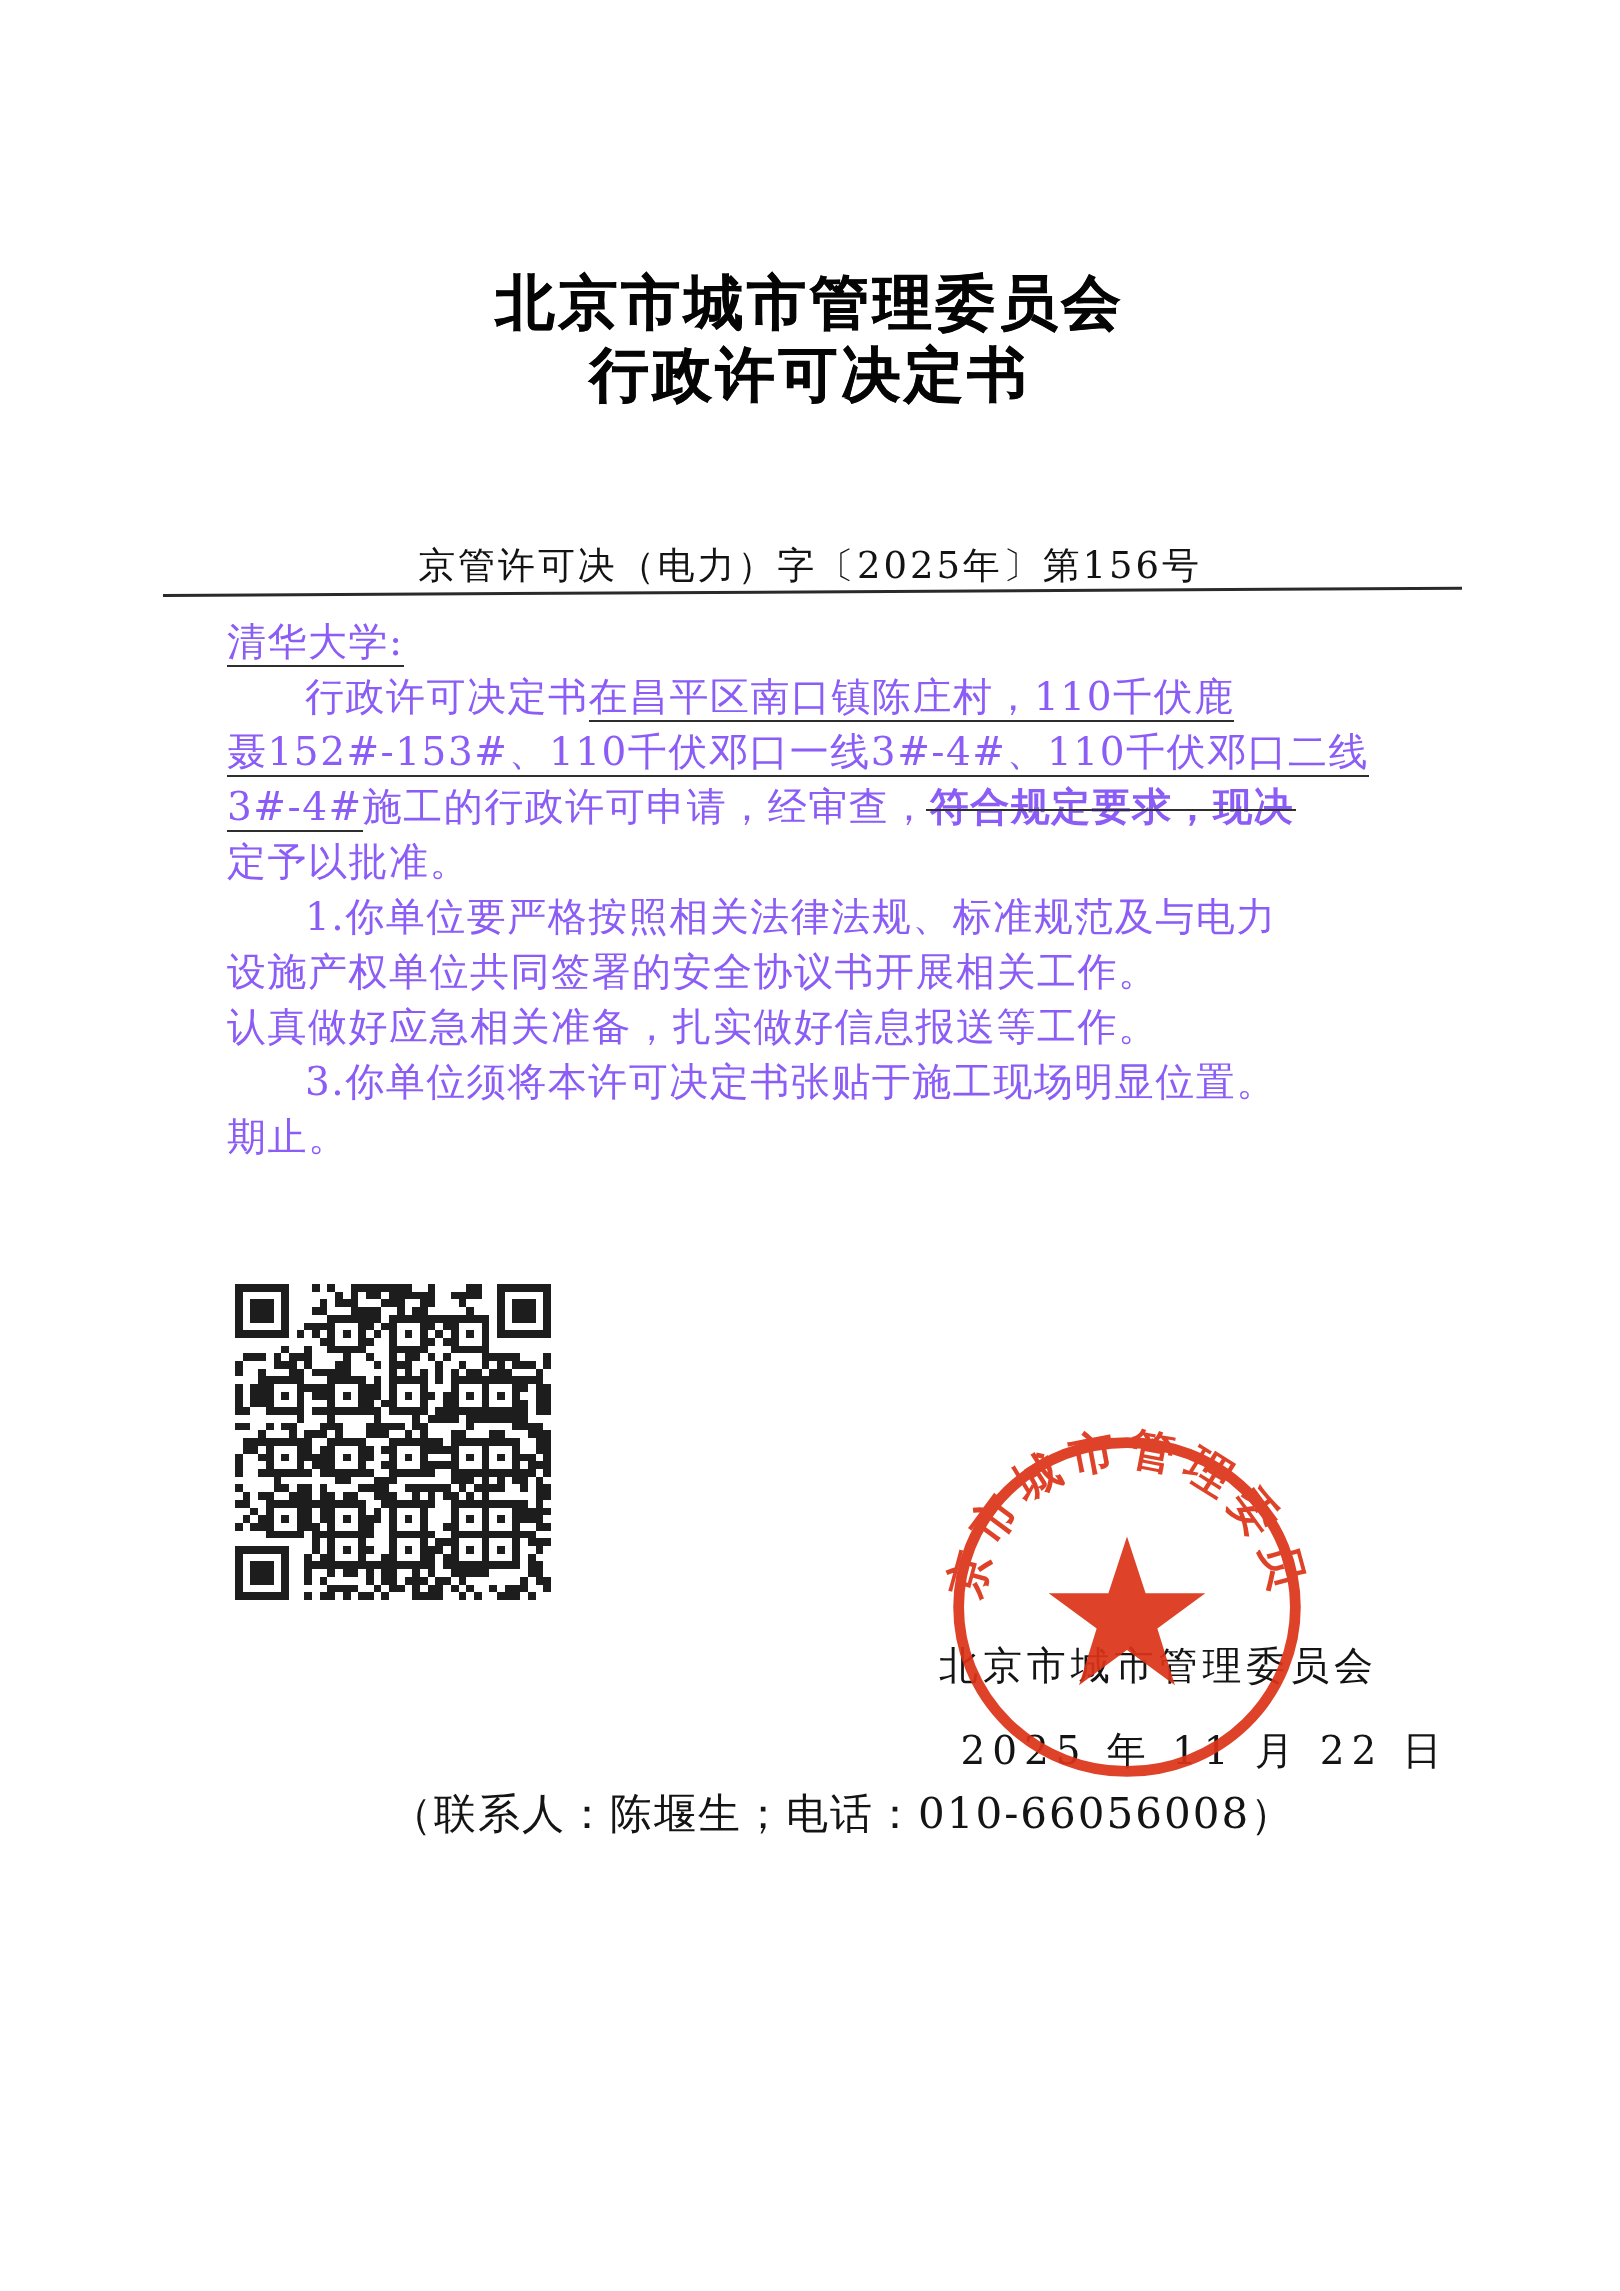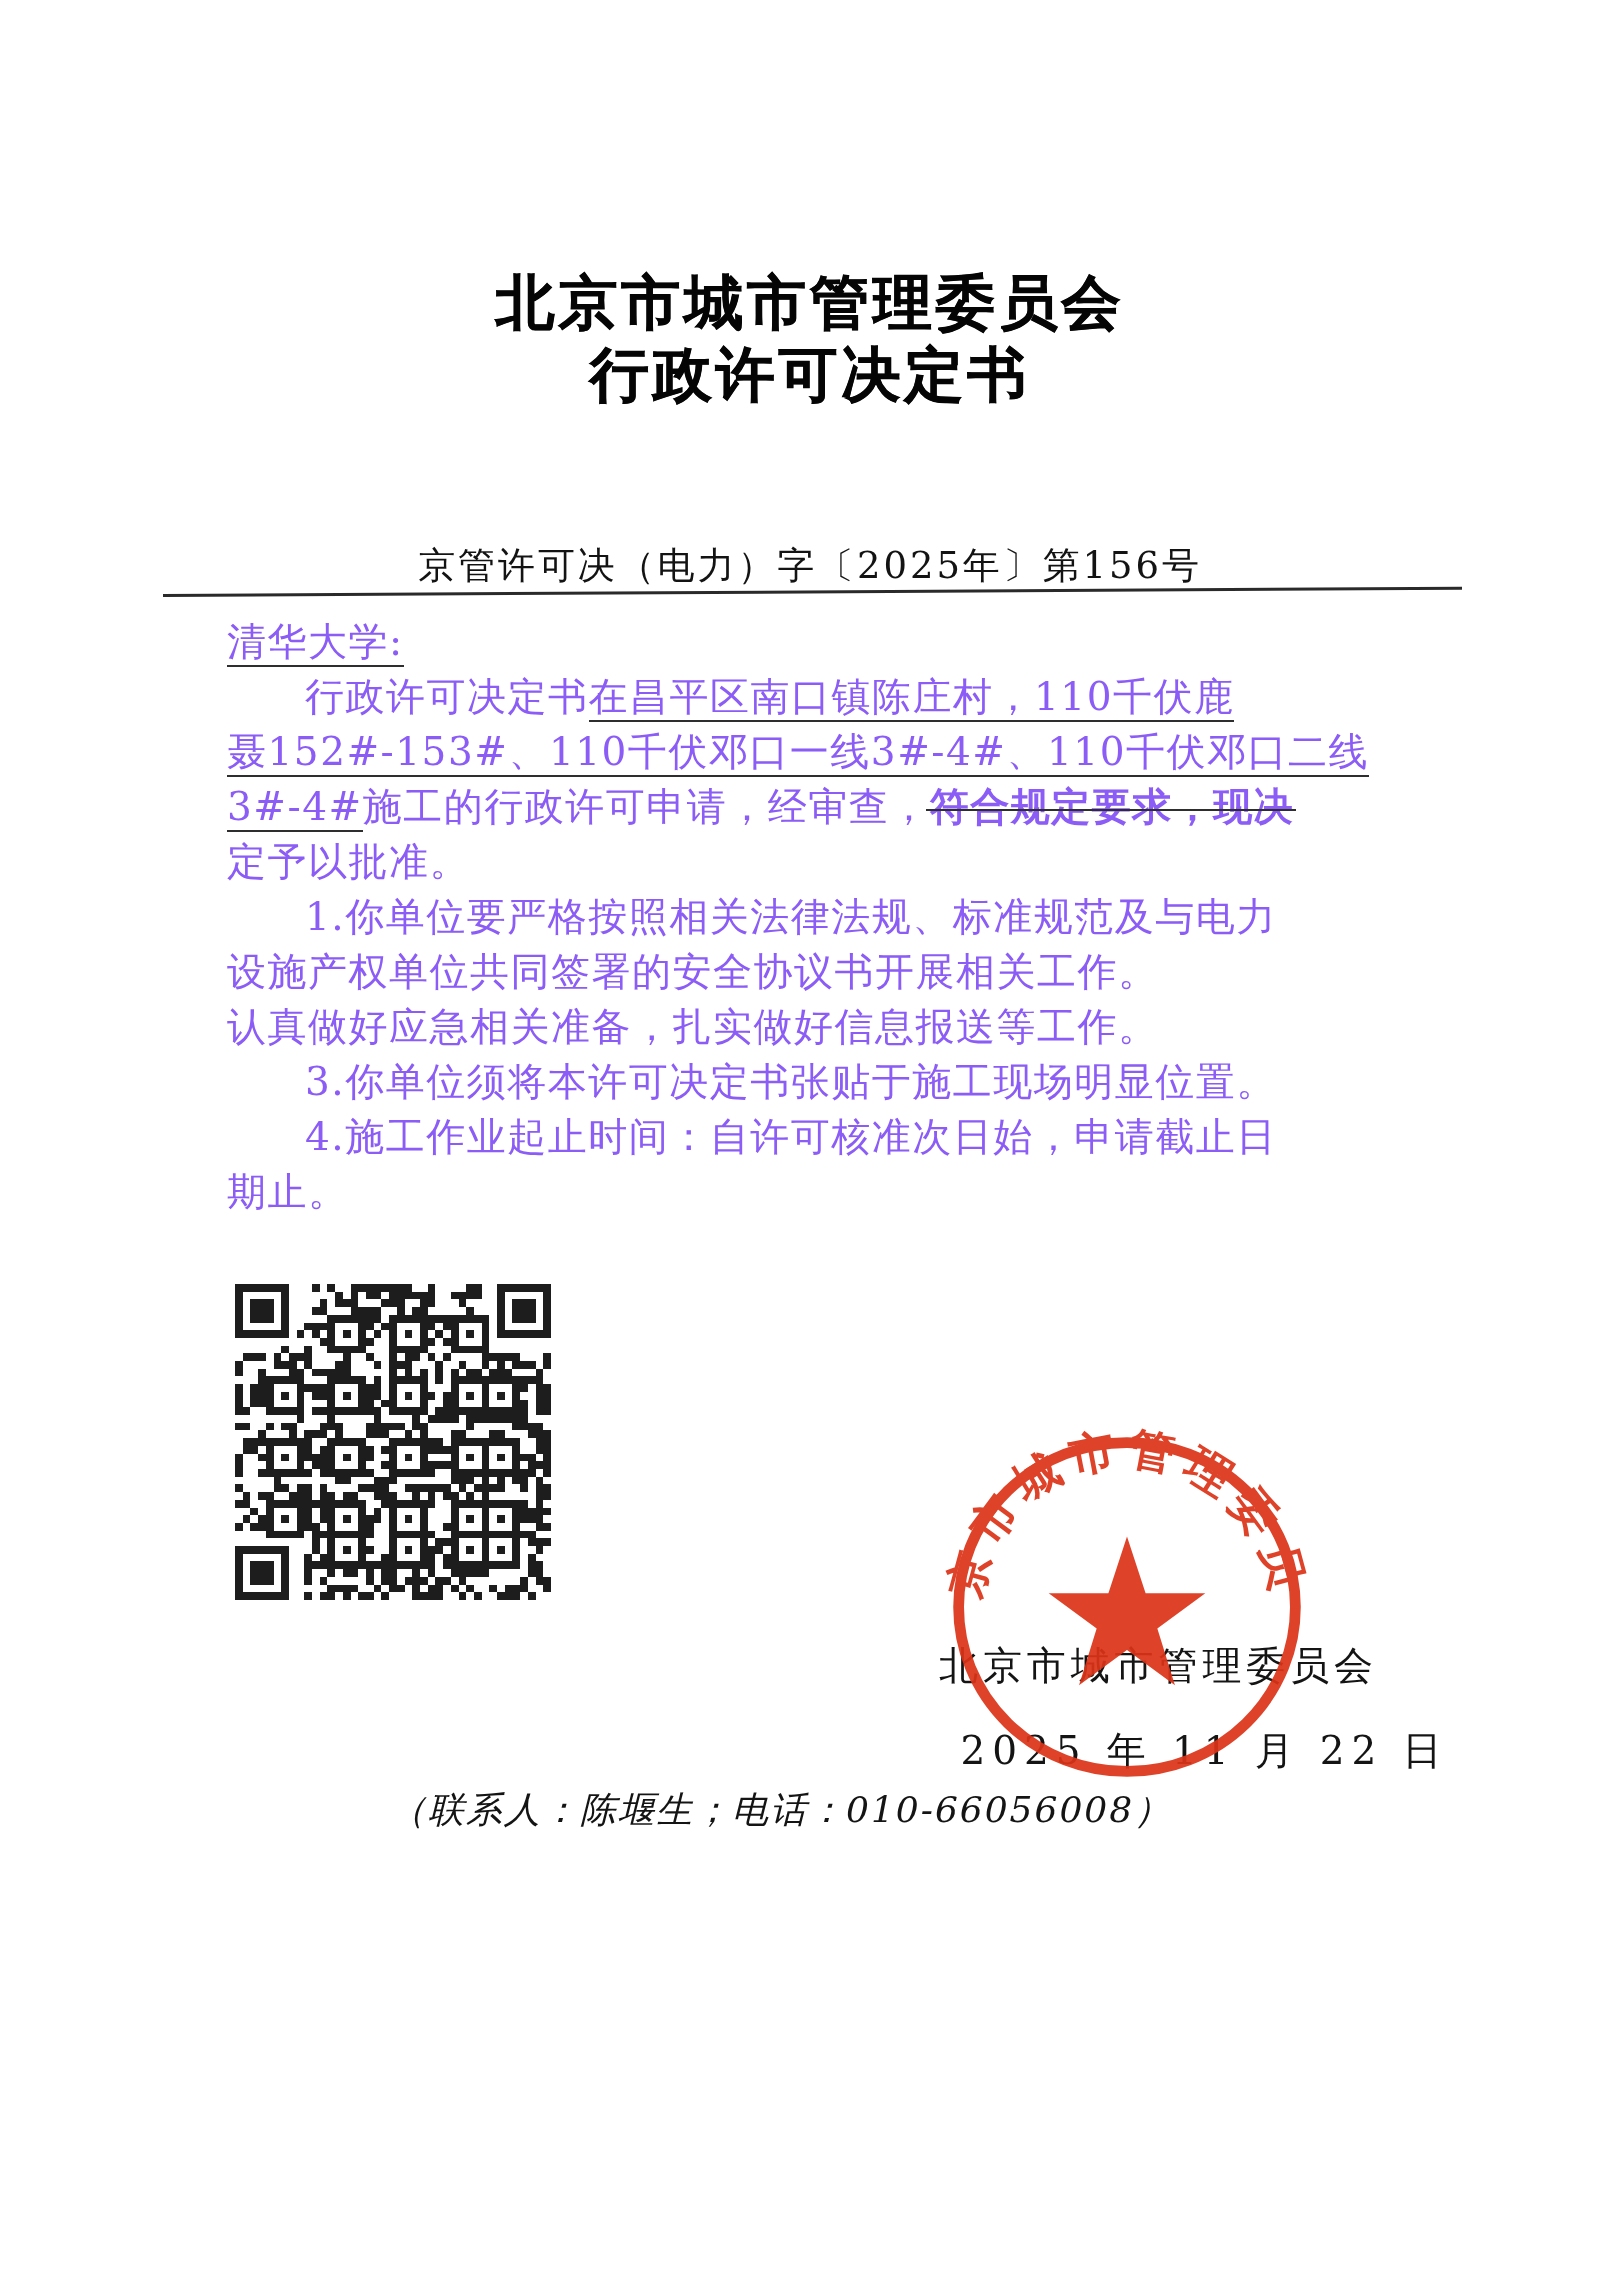--- a/index.html
+++ b/index.html
@@ -142,25 +142,24 @@
     pointer-events: none;
     opacity: 0.92;
   }
   .seal svg { display: block; }
 
   
   .contact {
     position: absolute;
     left: 390px;
     top: 1786px;
-    font-size: 36px;
+    font-size: 42px;
     letter-spacing: 2px;
     color: #141414;
     white-space: nowrap;
-    font-style: italic;
   }
 </style>
 </head>
 <body>
 
 <div class="page">
 
   <div class="title-block">
     <div class="title-line">北京市城市管理委员会</div>
     <div class="title-line">行政许可决定书</div>
@@ -195,23 +194,20 @@
       <span>1.</span><span>你单位要严格按照相关法律法规、标准规范及与电力</span>
     </div>
     <div class="line">设施产权单位共同签署的安全协议书开展相关工作。</div>
 
     <div class="line">认真做好应急相关准备，扎实做好信息报送等工作。</div>
 
     <div class="line indent">
       <span>3.</span><span>你单位须将本许可决定书张贴于施工现场明显位置。</span>
     </div>
 
-    <div class="line indent">
-      <span>4.</span><span>施工作业起止时间：自许可核准次日始，申请截止日</span>
-    </div>
     <div class="line">期止。</div>
   </div>
 
   <div class="qr">
     <svg id="qr-svg" width="316" height="316" viewBox="0 0 41 41" shape-rendering="crispEdges" aria-hidden="true">
         <rect x="0" y="0" width="41" height="41" fill="#ffffff"></rect>
         <path d="M0,0h1v1h-1zM1,0h1v1h-1zM2,0h1v1h-1zM3,0h1v1h-1zM4,0h1v1h-1zM5,0h1v1h-1zM6,0h1v1h-1zM10,0h1v1h-1zM12,0h1v1h-1zM15,0h1v1h-1zM16,0h1v1h-1zM17,0h1v1h-1zM18,0h1v1h-1zM19,0h1v1h-1zM20,0h1v1h-1zM21,0h1v1h-1zM22,0h1v1h-1zM25,0h1v1h-1zM30,0h1v1h-1zM31,0h1v1h-1zM34,0h1v1h-1zM35,0h1v1h-1zM36,0h1v1h-1zM37,0h1v1h-1zM38,0h1v1h-1zM39,0h1v1h-1zM40,0h1v1h-1zM0,1h1v1h-1zM6,1h1v1h-1zM13,1h1v1h-1zM15,1h1v1h-1zM17,1h1v1h-1zM18,1h1v1h-1zM20,1h1v1h-1zM21,1h1v1h-1zM22,1h1v1h-1zM23,1h1v1h-1zM24,1h1v1h-1zM25,1h1v1h-1zM28,1h1v1h-1zM29,1h1v1h-1zM30,1h1v1h-1zM31,1h1v1h-1zM34,1h1v1h-1zM40,1h1v1h-1zM0,2h1v1h-1zM2,2h1v1h-1zM3,2h1v1h-1zM4,2h1v1h-1zM6,2h1v1h-1zM11,2h1v1h-1zM13,2h1v1h-1zM14,2h1v1h-1zM15,2h1v1h-1zM19,2h1v1h-1zM20,2h1v1h-1zM21,2h1v1h-1zM24,2h1v1h-1zM25,2h1v1h-1zM29,2h1v1h-1zM34,2h1v1h-1zM36,2h1v1h-1zM37,2h1v1h-1zM38,2h1v1h-1zM40,2h1v1h-1zM0,3h1v1h-1zM2,3h1v1h-1zM3,3h1v1h-1zM4,3h1v1h-1zM6,3h1v1h-1zM10,3h1v1h-1zM11,3h1v1h-1zM15,3h1v1h-1zM16,3h1v1h-1zM17,3h1v1h-1zM18,3h1v1h-1zM21,3h1v1h-1zM23,3h1v1h-1zM24,3h1v1h-1zM30,3h1v1h-1zM34,3h1v1h-1zM36,3h1v1h-1zM37,3h1v1h-1zM38,3h1v1h-1zM40,3h1v1h-1zM0,4h1v1h-1zM2,4h1v1h-1zM3,4h1v1h-1zM4,4h1v1h-1zM6,4h1v1h-1zM12,4h1v1h-1zM13,4h1v1h-1zM14,4h1v1h-1zM15,4h1v1h-1zM16,4h1v1h-1zM17,4h1v1h-1zM18,4h1v1h-1zM20,4h1v1h-1zM21,4h1v1h-1zM22,4h1v1h-1zM23,4h1v1h-1zM24,4h1v1h-1zM25,4h1v1h-1zM26,4h1v1h-1zM27,4h1v1h-1zM28,4h1v1h-1zM29,4h1v1h-1zM30,4h1v1h-1zM31,4h1v1h-1zM32,4h1v1h-1zM34,4h1v1h-1zM36,4h1v1h-1zM37,4h1v1h-1zM38,4h1v1h-1zM40,4h1v1h-1zM0,5h1v1h-1zM6,5h1v1h-1zM9,5h1v1h-1zM10,5h1v1h-1zM11,5h1v1h-1zM12,5h1v1h-1zM16,5h1v1h-1zM17,5h1v1h-1zM19,5h1v1h-1zM20,5h1v1h-1zM24,5h1v1h-1zM25,5h1v1h-1zM27,5h1v1h-1zM28,5h1v1h-1zM32,5h1v1h-1zM34,5h1v1h-1zM40,5h1v1h-1zM0,6h1v1h-1zM1,6h1v1h-1zM2,6h1v1h-1zM3,6h1v1h-1zM4,6h1v1h-1zM5,6h1v1h-1zM6,6h1v1h-1zM8,6h1v1h-1zM10,6h1v1h-1zM12,6h1v1h-1zM14,6h1v1h-1zM16,6h1v1h-1zM18,6h1v1h-1zM20,6h1v1h-1zM22,6h1v1h-1zM24,6h1v1h-1zM26,6h1v1h-1zM28,6h1v1h-1zM30,6h1v1h-1zM32,6h1v1h-1zM34,6h1v1h-1zM35,6h1v1h-1zM36,6h1v1h-1zM37,6h1v1h-1zM38,6h1v1h-1zM39,6h1v1h-1zM40,6h1v1h-1zM11,7h1v1h-1zM12,7h1v1h-1zM16,7h1v1h-1zM17,7h1v1h-1zM20,7h1v1h-1zM24,7h1v1h-1zM25,7h1v1h-1zM27,7h1v1h-1zM28,7h1v1h-1zM32,7h1v1h-1zM6,8h1v1h-1zM9,8h1v1h-1zM12,8h1v1h-1zM13,8h1v1h-1zM14,8h1v1h-1zM15,8h1v1h-1zM16,8h1v1h-1zM20,8h1v1h-1zM21,8h1v1h-1zM22,8h1v1h-1zM23,8h1v1h-1zM24,8h1v1h-1zM28,8h1v1h-1zM29,8h1v1h-1zM30,8h1v1h-1zM31,8h1v1h-1zM32,8h1v1h-1zM1,9h1v1h-1zM2,9h1v1h-1zM3,9h1v1h-1zM5,9h1v1h-1zM7,9h1v1h-1zM8,9h1v1h-1zM9,9h1v1h-1zM14,9h1v1h-1zM17,9h1v1h-1zM20,9h1v1h-1zM22,9h1v1h-1zM23,9h1v1h-1zM25,9h1v1h-1zM27,9h1v1h-1zM32,9h1v1h-1zM33,9h1v1h-1zM34,9h1v1h-1zM35,9h1v1h-1zM36,9h1v1h-1zM40,9h1v1h-1zM0,10h1v1h-1zM5,10h1v1h-1zM6,10h1v1h-1zM7,10h1v1h-1zM9,10h1v1h-1zM13,10h1v1h-1zM14,10h1v1h-1zM18,10h1v1h-1zM20,10h1v1h-1zM21,10h1v1h-1zM22,10h1v1h-1zM26,10h1v1h-1zM29,10h1v1h-1zM32,10h1v1h-1zM34,10h1v1h-1zM36,10h1v1h-1zM37,10h1v1h-1zM38,10h1v1h-1zM40,10h1v1h-1zM0,11h1v1h-1zM3,11h1v1h-1zM7,11h1v1h-1zM8,11h1v1h-1zM10,11h1v1h-1zM11,11h1v1h-1zM12,11h1v1h-1zM13,11h1v1h-1zM14,11h1v1h-1zM20,11h1v1h-1zM22,11h1v1h-1zM24,11h1v1h-1zM26,11h1v1h-1zM28,11h1v1h-1zM30,11h1v1h-1zM31,11h1v1h-1zM33,11h1v1h-1zM34,11h1v1h-1zM35,11h1v1h-1zM39,11h1v1h-1zM3,12h1v1h-1zM4,12h1v1h-1zM5,12h1v1h-1zM6,12h1v1h-1zM7,12h1v1h-1zM8,12h1v1h-1zM12,12h1v1h-1zM13,12h1v1h-1zM14,12h1v1h-1zM15,12h1v1h-1zM16,12h1v1h-1zM18,12h1v1h-1zM20,12h1v1h-1zM21,12h1v1h-1zM22,12h1v1h-1zM23,12h1v1h-1zM24,12h1v1h-1zM26,12h1v1h-1zM28,12h1v1h-1zM29,12h1v1h-1zM30,12h1v1h-1zM31,12h1v1h-1zM32,12h1v1h-1zM33,12h1v1h-1zM34,12h1v1h-1zM35,12h1v1h-1zM36,12h1v1h-1zM37,12h1v1h-1zM38,12h1v1h-1zM39,12h1v1h-1zM0,13h1v1h-1zM2,13h1v1h-1zM3,13h1v1h-1zM4,13h1v1h-1zM8,13h1v1h-1zM9,13h1v1h-1zM10,13h1v1h-1zM11,13h1v1h-1zM12,13h1v1h-1zM16,13h1v1h-1zM17,13h1v1h-1zM18,13h1v1h-1zM20,13h1v1h-1zM24,13h1v1h-1zM28,13h1v1h-1zM32,13h1v1h-1zM36,13h1v1h-1zM37,13h1v1h-1zM39,13h1v1h-1zM40,13h1v1h-1zM0,14h1v1h-1zM2,14h1v1h-1zM3,14h1v1h-1zM4,14h1v1h-1zM6,14h1v1h-1zM8,14h1v1h-1zM10,14h1v1h-1zM11,14h1v1h-1zM12,14h1v1h-1zM14,14h1v1h-1zM16,14h1v1h-1zM17,14h1v1h-1zM18,14h1v1h-1zM20,14h1v1h-1zM22,14h1v1h-1zM24,14h1v1h-1zM25,14h1v1h-1zM27,14h1v1h-1zM28,14h1v1h-1zM30,14h1v1h-1zM32,14h1v1h-1zM34,14h1v1h-1zM36,14h1v1h-1zM39,14h1v1h-1zM40,14h1v1h-1zM0,15h1v1h-1zM2,15h1v1h-1zM3,15h1v1h-1zM4,15h1v1h-1zM8,15h1v1h-1zM12,15h1v1h-1zM16,15h1v1h-1zM17,15h1v1h-1zM19,15h1v1h-1zM20,15h1v1h-1zM24,15h1v1h-1zM27,15h1v1h-1zM28,15h1v1h-1zM32,15h1v1h-1zM36,15h1v1h-1zM37,15h1v1h-1zM39,15h1v1h-1zM40,15h1v1h-1zM0,16h1v1h-1zM1,16h1v1h-1zM4,16h1v1h-1zM5,16h1v1h-1zM6,16h1v1h-1zM7,16h1v1h-1zM8,16h1v1h-1zM10,16h1v1h-1zM11,16h1v1h-1zM12,16h1v1h-1zM13,16h1v1h-1zM14,16h1v1h-1zM15,16h1v1h-1zM16,16h1v1h-1zM17,16h1v1h-1zM18,16h1v1h-1zM20,16h1v1h-1zM21,16h1v1h-1zM22,16h1v1h-1zM23,16h1v1h-1zM24,16h1v1h-1zM26,16h1v1h-1zM27,16h1v1h-1zM28,16h1v1h-1zM29,16h1v1h-1zM30,16h1v1h-1zM31,16h1v1h-1zM32,16h1v1h-1zM33,16h1v1h-1zM34,16h1v1h-1zM35,16h1v1h-1zM36,16h1v1h-1zM37,16h1v1h-1zM39,16h1v1h-1zM40,16h1v1h-1zM8,17h1v1h-1zM12,17h1v1h-1zM18,17h1v1h-1zM23,17h1v1h-1zM25,17h1v1h-1zM26,17h1v1h-1zM27,17h1v1h-1zM28,17h1v1h-1zM30,17h1v1h-1zM31,17h1v1h-1zM32,17h1v1h-1zM33,17h1v1h-1zM34,17h1v1h-1zM35,17h1v1h-1zM36,17h1v1h-1zM37,17h1v1h-1zM0,18h1v1h-1zM1,18h1v1h-1zM4,18h1v1h-1zM6,18h1v1h-1zM7,18h1v1h-1zM11,18h1v1h-1zM12,18h1v1h-1zM13,18h1v1h-1zM17,18h1v1h-1zM18,18h1v1h-1zM19,18h1v1h-1zM20,18h1v1h-1zM21,18h1v1h-1zM23,18h1v1h-1zM24,18h1v1h-1zM30,18h1v1h-1zM36,18h1v1h-1zM37,18h1v1h-1zM38,18h1v1h-1zM39,18h1v1h-1zM3,19h1v1h-1zM7,19h1v1h-1zM9,19h1v1h-1zM10,19h1v1h-1zM11,19h1v1h-1zM13,19h1v1h-1zM17,19h1v1h-1zM18,19h1v1h-1zM19,19h1v1h-1zM22,19h1v1h-1zM24,19h1v1h-1zM28,19h1v1h-1zM29,19h1v1h-1zM33,19h1v1h-1zM34,19h1v1h-1zM38,19h1v1h-1zM39,19h1v1h-1zM40,19h1v1h-1zM1,20h1v1h-1zM2,20h1v1h-1zM3,20h1v1h-1zM4,20h1v1h-1zM5,20h1v1h-1zM6,20h1v1h-1zM7,20h1v1h-1zM8,20h1v1h-1zM9,20h1v1h-1zM12,20h1v1h-1zM13,20h1v1h-1zM14,20h1v1h-1zM15,20h1v1h-1zM16,20h1v1h-1zM20,20h1v1h-1zM21,20h1v1h-1zM22,20h1v1h-1zM23,20h1v1h-1zM24,20h1v1h-1zM25,20h1v1h-1zM26,20h1v1h-1zM28,20h1v1h-1zM29,20h1v1h-1zM30,20h1v1h-1zM31,20h1v1h-1zM32,20h1v1h-1zM33,20h1v1h-1zM34,20h1v1h-1zM35,20h1v1h-1zM36,20h1v1h-1zM39,20h1v1h-1zM40,20h1v1h-1zM1,21h1v1h-1zM2,21h1v1h-1zM4,21h1v1h-1zM8,21h1v1h-1zM9,21h1v1h-1zM11,21h1v1h-1zM12,21h1v1h-1zM16,21h1v1h-1zM17,21h1v1h-1zM19,21h1v1h-1zM20,21h1v1h-1zM24,21h1v1h-1zM25,21h1v1h-1zM26,21h1v1h-1zM27,21h1v1h-1zM28,21h1v1h-1zM32,21h1v1h-1zM36,21h1v1h-1zM39,21h1v1h-1zM40,21h1v1h-1zM0,22h1v1h-1zM3,22h1v1h-1zM4,22h1v1h-1zM6,22h1v1h-1zM8,22h1v1h-1zM9,22h1v1h-1zM10,22h1v1h-1zM11,22h1v1h-1zM12,22h1v1h-1zM14,22h1v1h-1zM16,22h1v1h-1zM17,22h1v1h-1zM20,22h1v1h-1zM22,22h1v1h-1zM24,22h1v1h-1zM28,22h1v1h-1zM30,22h1v1h-1zM32,22h1v1h-1zM34,22h1v1h-1zM36,22h1v1h-1zM37,22h1v1h-1zM38,22h1v1h-1zM40,22h1v1h-1zM0,23h1v1h-1zM4,23h1v1h-1zM8,23h1v1h-1zM10,23h1v1h-1zM11,23h1v1h-1zM12,23h1v1h-1zM16,23h1v1h-1zM19,23h1v1h-1zM20,23h1v1h-1zM24,23h1v1h-1zM25,23h1v1h-1zM26,23h1v1h-1zM27,23h1v1h-1zM28,23h1v1h-1zM32,23h1v1h-1zM36,23h1v1h-1zM38,23h1v1h-1zM39,23h1v1h-1zM40,23h1v1h-1zM0,24h1v1h-1zM3,24h1v1h-1zM4,24h1v1h-1zM5,24h1v1h-1zM6,24h1v1h-1zM7,24h1v1h-1zM8,24h1v1h-1zM9,24h1v1h-1zM11,24h1v1h-1zM12,24h1v1h-1zM13,24h1v1h-1zM14,24h1v1h-1zM15,24h1v1h-1zM16,24h1v1h-1zM17,24h1v1h-1zM20,24h1v1h-1zM21,24h1v1h-1zM22,24h1v1h-1zM23,24h1v1h-1zM24,24h1v1h-1zM25,24h1v1h-1zM28,24h1v1h-1zM29,24h1v1h-1zM30,24h1v1h-1zM31,24h1v1h-1zM32,24h1v1h-1zM33,24h1v1h-1zM34,24h1v1h-1zM35,24h1v1h-1zM36,24h1v1h-1zM37,24h1v1h-1zM38,24h1v1h-1zM40,24h1v1h-1zM5,25h1v1h-1zM13,25h1v1h-1zM14,25h1v1h-1zM18,25h1v1h-1zM19,25h1v1h-1zM20,25h1v1h-1zM28,25h1v1h-1zM29,25h1v1h-1zM30,25h1v1h-1zM32,25h1v1h-1zM34,25h1v1h-1zM36,25h1v1h-1zM37,25h1v1h-1zM39,25h1v1h-1zM0,26h1v1h-1zM5,26h1v1h-1zM6,26h1v1h-1zM8,26h1v1h-1zM9,26h1v1h-1zM11,26h1v1h-1zM16,26h1v1h-1zM17,26h1v1h-1zM18,26h1v1h-1zM19,26h1v1h-1zM22,26h1v1h-1zM23,26h1v1h-1zM24,26h1v1h-1zM25,26h1v1h-1zM26,26h1v1h-1zM27,26h1v1h-1zM29,26h1v1h-1zM31,26h1v1h-1zM32,26h1v1h-1zM33,26h1v1h-1zM34,26h1v1h-1zM37,26h1v1h-1zM39,26h1v1h-1zM40,26h1v1h-1zM1,27h1v1h-1zM3,27h1v1h-1zM4,27h1v1h-1zM7,27h1v1h-1zM8,27h1v1h-1zM9,27h1v1h-1zM11,27h1v1h-1zM12,27h1v1h-1zM14,27h1v1h-1zM15,27h1v1h-1zM18,27h1v1h-1zM19,27h1v1h-1zM20,27h1v1h-1zM23,27h1v1h-1zM25,27h1v1h-1zM27,27h1v1h-1zM28,27h1v1h-1zM30,27h1v1h-1zM32,27h1v1h-1zM39,27h1v1h-1zM40,27h1v1h-1zM0,28h1v1h-1zM1,28h1v1h-1zM4,28h1v1h-1zM5,28h1v1h-1zM6,28h1v1h-1zM7,28h1v1h-1zM8,28h1v1h-1zM9,28h1v1h-1zM10,28h1v1h-1zM11,28h1v1h-1zM12,28h1v1h-1zM13,28h1v1h-1zM14,28h1v1h-1zM15,28h1v1h-1zM16,28h1v1h-1zM19,28h1v1h-1zM20,28h1v1h-1zM21,28h1v1h-1zM22,28h1v1h-1zM23,28h1v1h-1zM24,28h1v1h-1zM25,28h1v1h-1zM28,28h1v1h-1zM29,28h1v1h-1zM30,28h1v1h-1zM31,28h1v1h-1zM32,28h1v1h-1zM33,28h1v1h-1zM34,28h1v1h-1zM35,28h1v1h-1zM36,28h1v1h-1zM37,28h1v1h-1zM39,28h1v1h-1zM2,29h1v1h-1zM4,29h1v1h-1zM8,29h1v1h-1zM9,29h1v1h-1zM11,29h1v1h-1zM12,29h1v1h-1zM16,29h1v1h-1zM18,29h1v1h-1zM20,29h1v1h-1zM24,29h1v1h-1zM28,29h1v1h-1zM32,29h1v1h-1zM36,29h1v1h-1zM37,29h1v1h-1zM38,29h1v1h-1zM39,29h1v1h-1zM40,29h1v1h-1zM1,30h1v1h-1zM3,30h1v1h-1zM4,30h1v1h-1zM6,30h1v1h-1zM8,30h1v1h-1zM9,30h1v1h-1zM11,30h1v1h-1zM12,30h1v1h-1zM14,30h1v1h-1zM16,30h1v1h-1zM17,30h1v1h-1zM18,30h1v1h-1zM20,30h1v1h-1zM22,30h1v1h-1zM24,30h1v1h-1zM28,30h1v1h-1zM30,30h1v1h-1zM32,30h1v1h-1zM34,30h1v1h-1zM36,30h1v1h-1zM37,30h1v1h-1zM38,30h1v1h-1zM39,30h1v1h-1zM0,31h1v1h-1zM2,31h1v1h-1zM3,31h1v1h-1zM4,31h1v1h-1zM8,31h1v1h-1zM9,31h1v1h-1zM10,31h1v1h-1zM12,31h1v1h-1zM16,31h1v1h-1zM17,31h1v1h-1zM20,31h1v1h-1zM24,31h1v1h-1zM27,31h1v1h-1zM28,31h1v1h-1zM32,31h1v1h-1zM36,31h1v1h-1zM39,31h1v1h-1zM40,31h1v1h-1zM4,32h1v1h-1zM5,32h1v1h-1zM6,32h1v1h-1zM7,32h1v1h-1zM8,32h1v1h-1zM10,32h1v1h-1zM11,32h1v1h-1zM12,32h1v1h-1zM13,32h1v1h-1zM14,32h1v1h-1zM15,32h1v1h-1zM16,32h1v1h-1zM17,32h1v1h-1zM20,32h1v1h-1zM21,32h1v1h-1zM22,32h1v1h-1zM23,32h1v1h-1zM24,32h1v1h-1zM25,32h1v1h-1zM28,32h1v1h-1zM29,32h1v1h-1zM30,32h1v1h-1zM31,32h1v1h-1zM32,32h1v1h-1zM33,32h1v1h-1zM34,32h1v1h-1zM35,32h1v1h-1zM36,32h1v1h-1zM37,32h1v1h-1zM38,32h1v1h-1zM10,33h1v1h-1zM12,33h1v1h-1zM16,33h1v1h-1zM20,33h1v1h-1zM24,33h1v1h-1zM26,33h1v1h-1zM27,33h1v1h-1zM28,33h1v1h-1zM32,33h1v1h-1zM36,33h1v1h-1zM38,33h1v1h-1zM39,33h1v1h-1zM40,33h1v1h-1zM0,34h1v1h-1zM1,34h1v1h-1zM2,34h1v1h-1zM3,34h1v1h-1zM4,34h1v1h-1zM5,34h1v1h-1zM6,34h1v1h-1zM10,34h1v1h-1zM12,34h1v1h-1zM14,34h1v1h-1zM16,34h1v1h-1zM17,34h1v1h-1zM20,34h1v1h-1zM22,34h1v1h-1zM24,34h1v1h-1zM25,34h1v1h-1zM26,34h1v1h-1zM28,34h1v1h-1zM30,34h1v1h-1zM32,34h1v1h-1zM34,34h1v1h-1zM36,34h1v1h-1zM39,34h1v1h-1zM0,35h1v1h-1zM6,35h1v1h-1zM9,35h1v1h-1zM11,35h1v1h-1zM12,35h1v1h-1zM16,35h1v1h-1zM19,35h1v1h-1zM20,35h1v1h-1zM24,35h1v1h-1zM25,35h1v1h-1zM27,35h1v1h-1zM28,35h1v1h-1zM32,35h1v1h-1zM36,35h1v1h-1zM38,35h1v1h-1zM0,36h1v1h-1zM2,36h1v1h-1zM3,36h1v1h-1zM4,36h1v1h-1zM6,36h1v1h-1zM9,36h1v1h-1zM10,36h1v1h-1zM11,36h1v1h-1zM12,36h1v1h-1zM13,36h1v1h-1zM14,36h1v1h-1zM15,36h1v1h-1zM16,36h1v1h-1zM17,36h1v1h-1zM18,36h1v1h-1zM19,36h1v1h-1zM20,36h1v1h-1zM21,36h1v1h-1zM22,36h1v1h-1zM23,36h1v1h-1zM24,36h1v1h-1zM25,36h1v1h-1zM27,36h1v1h-1zM28,36h1v1h-1zM29,36h1v1h-1zM30,36h1v1h-1zM31,36h1v1h-1zM32,36h1v1h-1zM33,36h1v1h-1zM34,36h1v1h-1zM35,36h1v1h-1zM36,36h1v1h-1zM38,36h1v1h-1zM39,36h1v1h-1zM0,37h1v1h-1zM2,37h1v1h-1zM3,37h1v1h-1zM4,37h1v1h-1zM6,37h1v1h-1zM9,37h1v1h-1zM12,37h1v1h-1zM14,37h1v1h-1zM15,37h1v1h-1zM17,37h1v1h-1zM19,37h1v1h-1zM20,37h1v1h-1zM23,37h1v1h-1zM25,37h1v1h-1zM28,37h1v1h-1zM29,37h1v1h-1zM30,37h1v1h-1zM31,37h1v1h-1zM32,37h1v1h-1zM38,37h1v1h-1zM39,37h1v1h-1zM0,38h1v1h-1zM2,38h1v1h-1zM3,38h1v1h-1zM4,38h1v1h-1zM6,38h1v1h-1zM9,38h1v1h-1zM11,38h1v1h-1zM17,38h1v1h-1zM19,38h1v1h-1zM20,38h1v1h-1zM22,38h1v1h-1zM23,38h1v1h-1zM24,38h1v1h-1zM26,38h1v1h-1zM27,38h1v1h-1zM29,38h1v1h-1zM37,38h1v1h-1zM39,38h1v1h-1zM40,38h1v1h-1zM0,39h1v1h-1zM6,39h1v1h-1zM12,39h1v1h-1zM13,39h1v1h-1zM14,39h1v1h-1zM15,39h1v1h-1zM18,39h1v1h-1zM20,39h1v1h-1zM21,39h1v1h-1zM23,39h1v1h-1zM25,39h1v1h-1zM26,39h1v1h-1zM28,39h1v1h-1zM30,39h1v1h-1zM33,39h1v1h-1zM35,39h1v1h-1zM36,39h1v1h-1zM37,39h1v1h-1zM40,39h1v1h-1zM0,40h1v1h-1zM1,40h1v1h-1zM2,40h1v1h-1zM3,40h1v1h-1zM4,40h1v1h-1zM5,40h1v1h-1zM6,40h1v1h-1zM9,40h1v1h-1zM11,40h1v1h-1zM12,40h1v1h-1zM14,40h1v1h-1zM16,40h1v1h-1zM17,40h1v1h-1zM19,40h1v1h-1zM23,40h1v1h-1zM24,40h1v1h-1zM25,40h1v1h-1zM26,40h1v1h-1zM29,40h1v1h-1zM31,40h1v1h-1zM34,40h1v1h-1zM35,40h1v1h-1zM36,40h1v1h-1zM38,40h1v1h-1z" fill="#1d1d1d"></path>
       </svg>
   </div>
 

